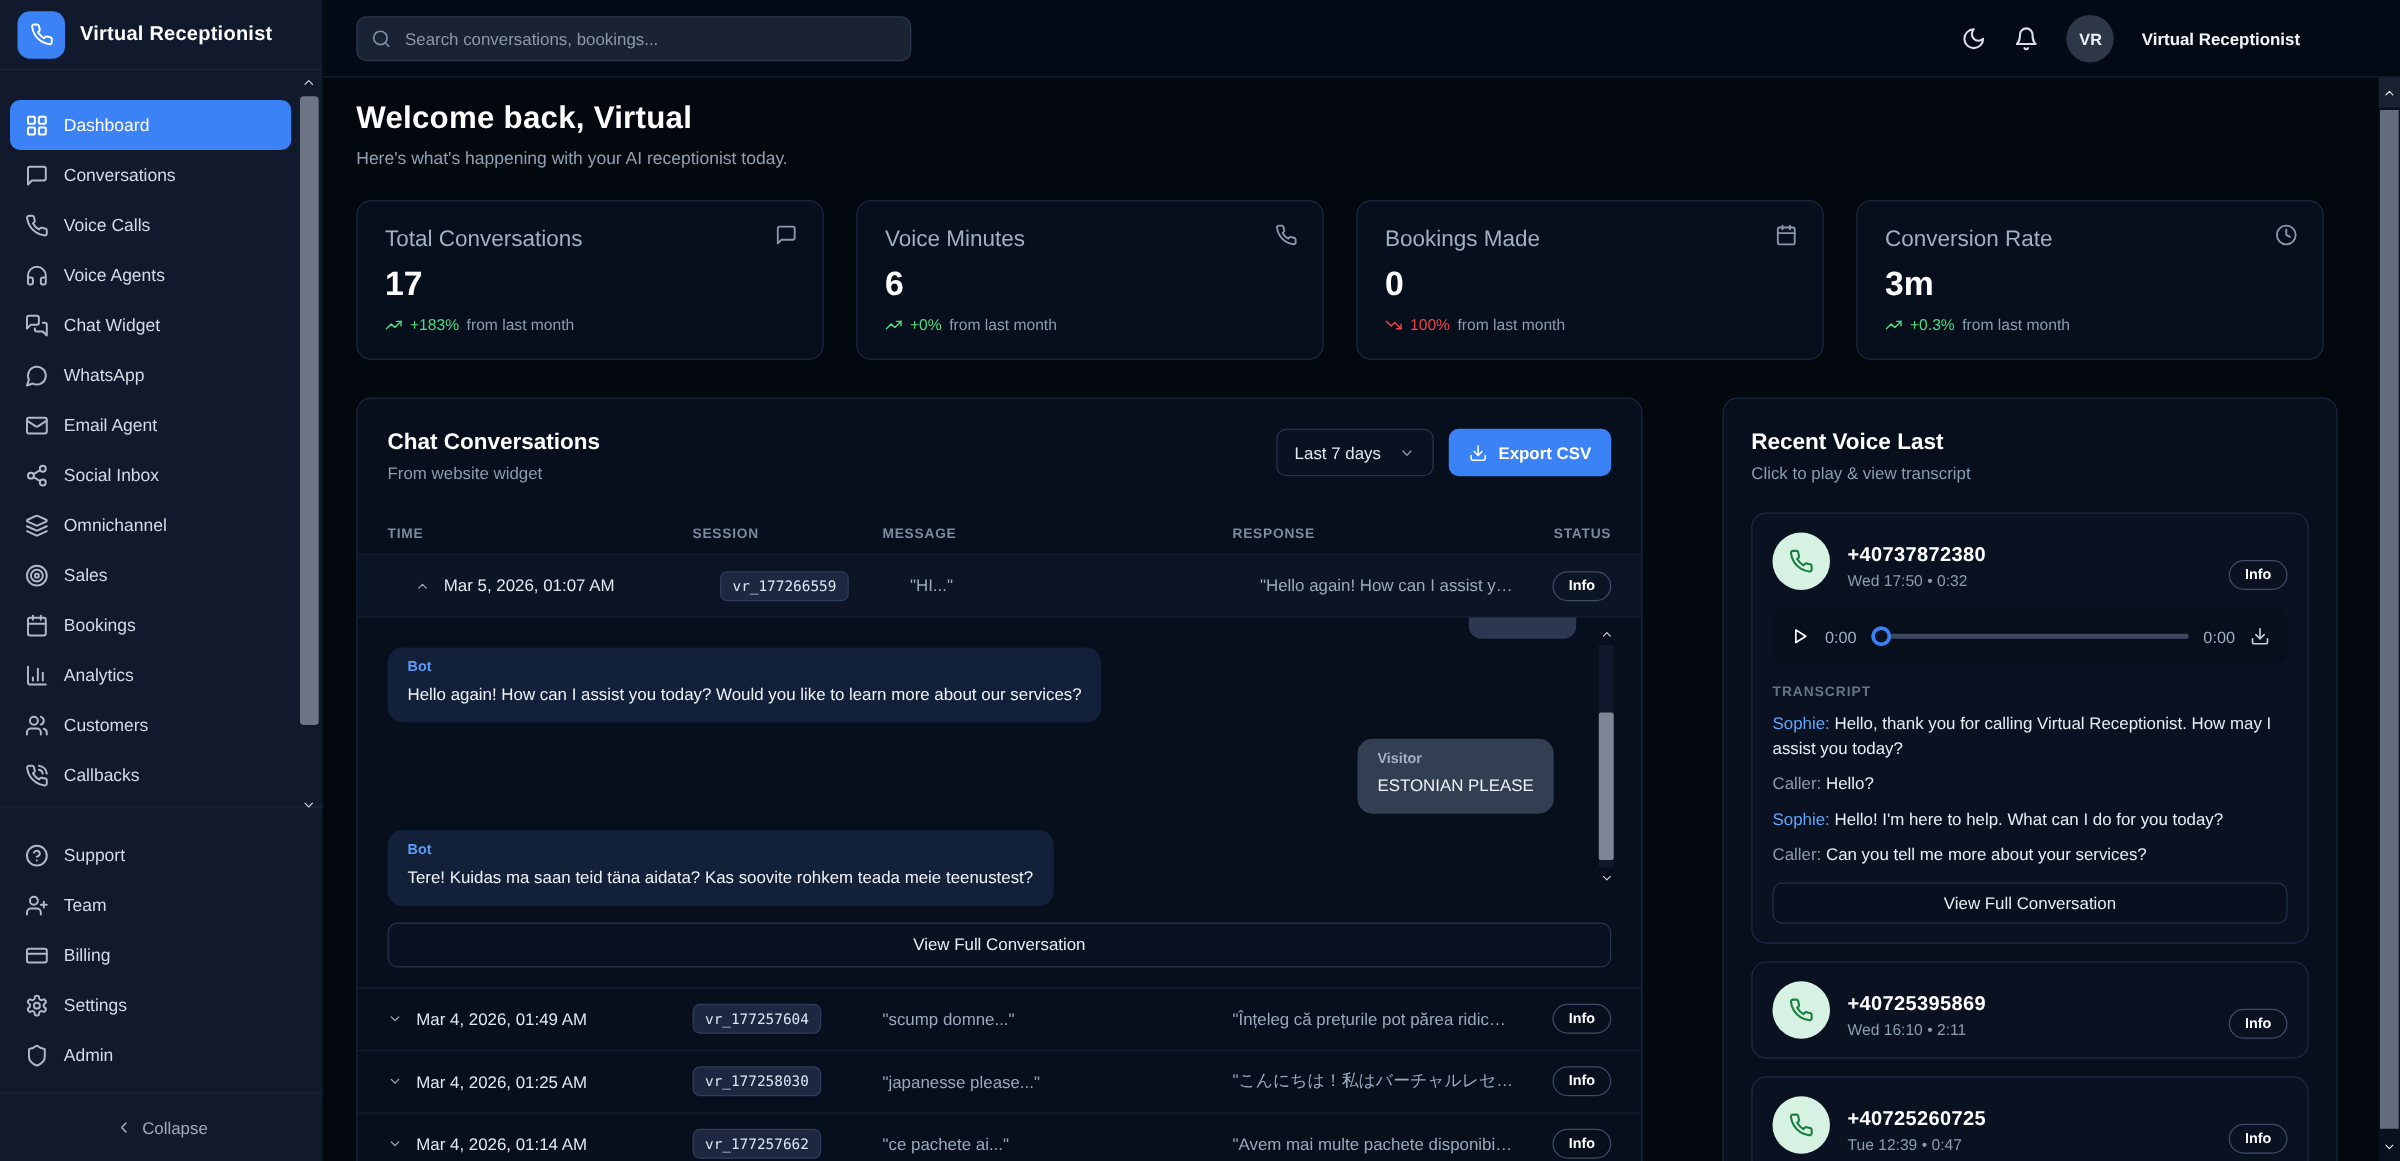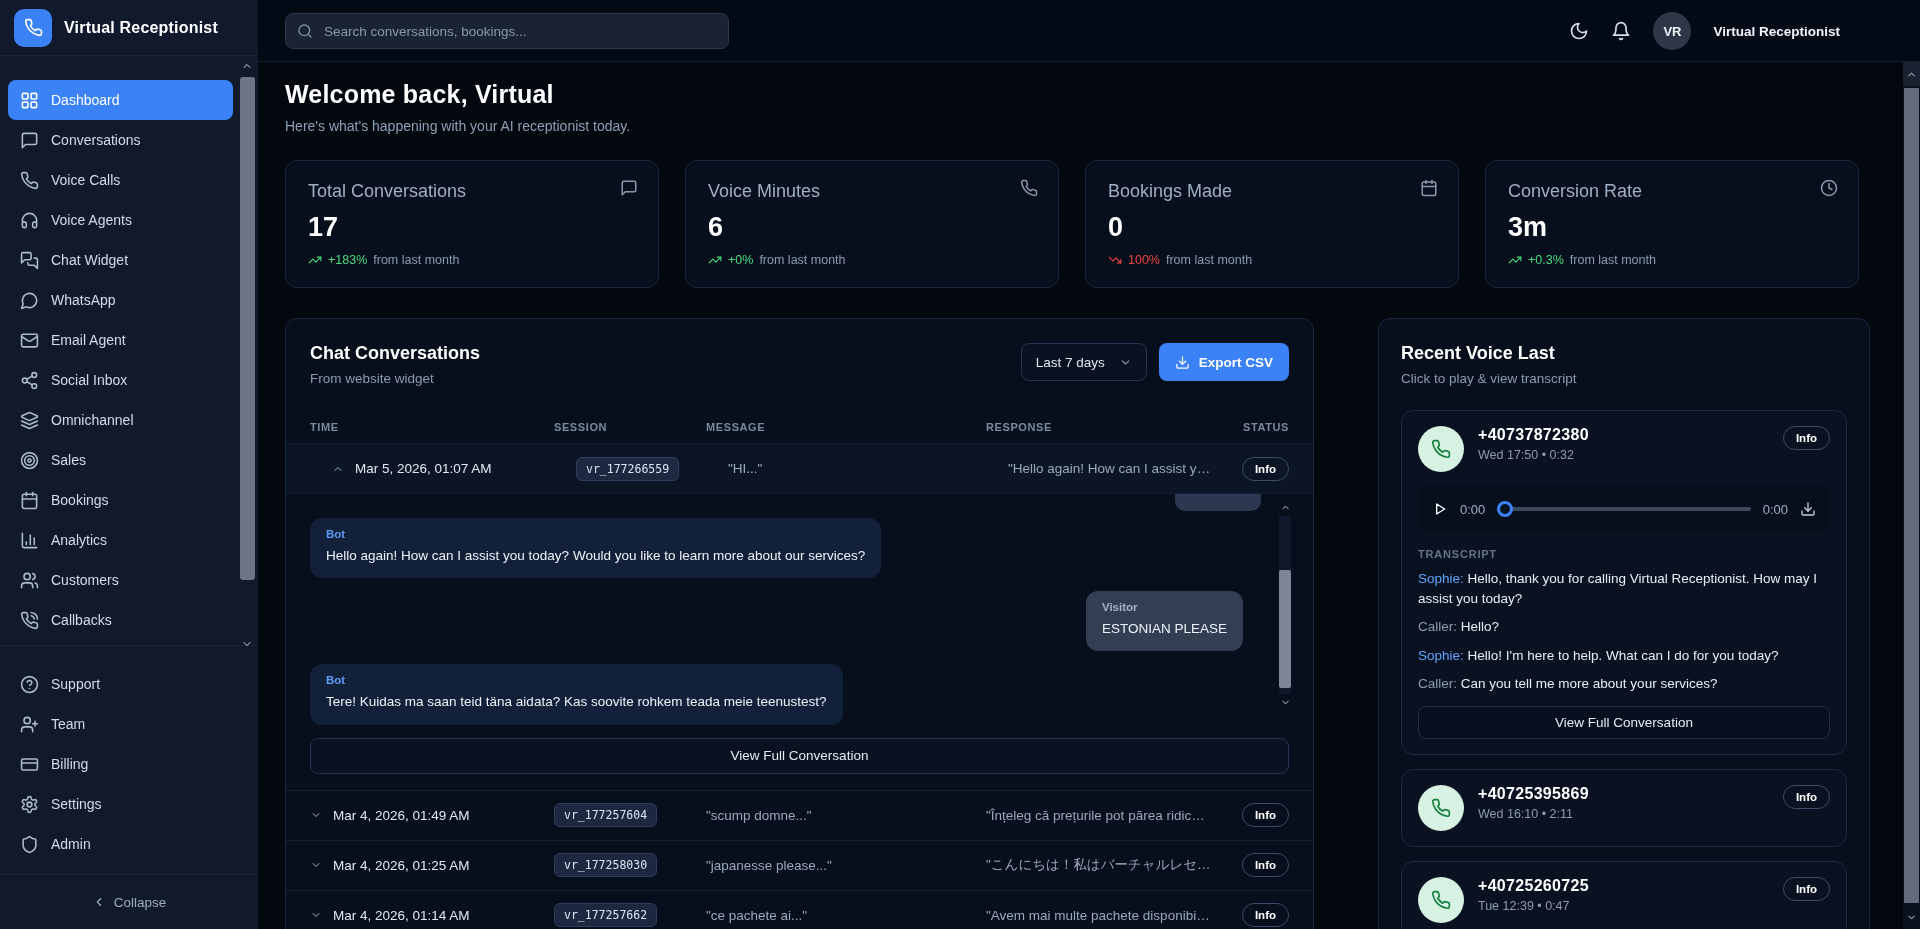--- a/index.html
+++ b/index.html
@@ -109,21 +109,21 @@
 
   .chat-scroll { position:absolute; right:22px; top:8px; width:12px; height:206px; }
   .chat-scroll .arr { position:absolute; left:1px; width:11px; height:11px; color:#d2dae4; }
   .chat-scroll .track { position:absolute; left:0; top:14px; bottom:14px; width:12px; background:#10192b; }
   .chat-scroll .thumb { position:absolute; left:0; bottom:6px; width:12px; height:118px; background:#7c8696; border-radius:2px; }
 
   
   .voice-panel { position:absolute; left:1378px; top:318px; width:492px; height:660px; padding:24px 22px 0; }
   .call-card { background:#0a1222; border:1px solid #1d2a44; border-radius:12px; padding:15px 16px; margin-top:14px; cursor:pointer; }
   .call-card.first { margin-top:24px; }
-  .call-head { display:flex; align-items:flex-start; gap:14px; }
+  .call-head { display:flex; align-items:flex-end; gap:14px; }
   .call-avatar { width:46px; height:46px; border-radius:50%; background:#d7f2e3; display:flex; align-items:center; justify-content:center; color:#15803d; flex:0 0 auto; }
   .call-avatar .ic { width:20px; height:20px; }
   .call-info { flex:1; min-width:0; }
   .call-number { font-size:16px; font-weight:700; color:#ffffff; letter-spacing:.3px; }
   .call-meta { margin-top:4px; font-size:12.5px; color:#8b9bb0; }
 
   .player { margin-top:14px; height:46px; background:#070e1c; border-radius:10px; display:flex; align-items:center; gap:12px; padding:0 14px; }
   .play-btn { width:16px; height:16px; background:none; border:none; color:#ffffff; cursor:pointer; padding:0; }
   .ptime { font-size:13px; color:#9fb0c3; }
   .slider { flex:1; position:relative; height:16px; cursor:pointer; }

